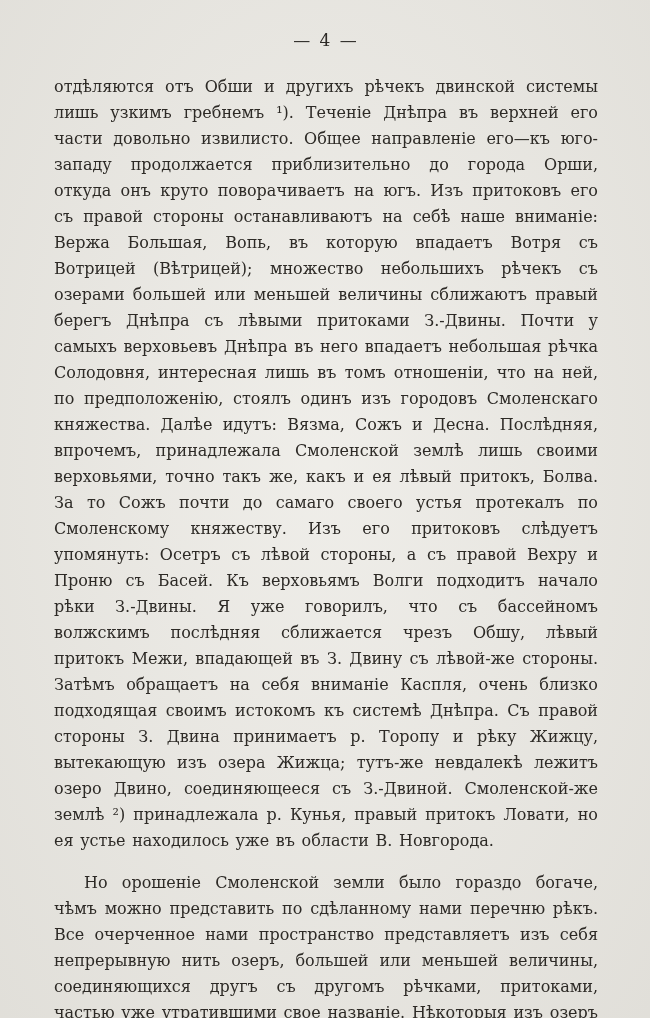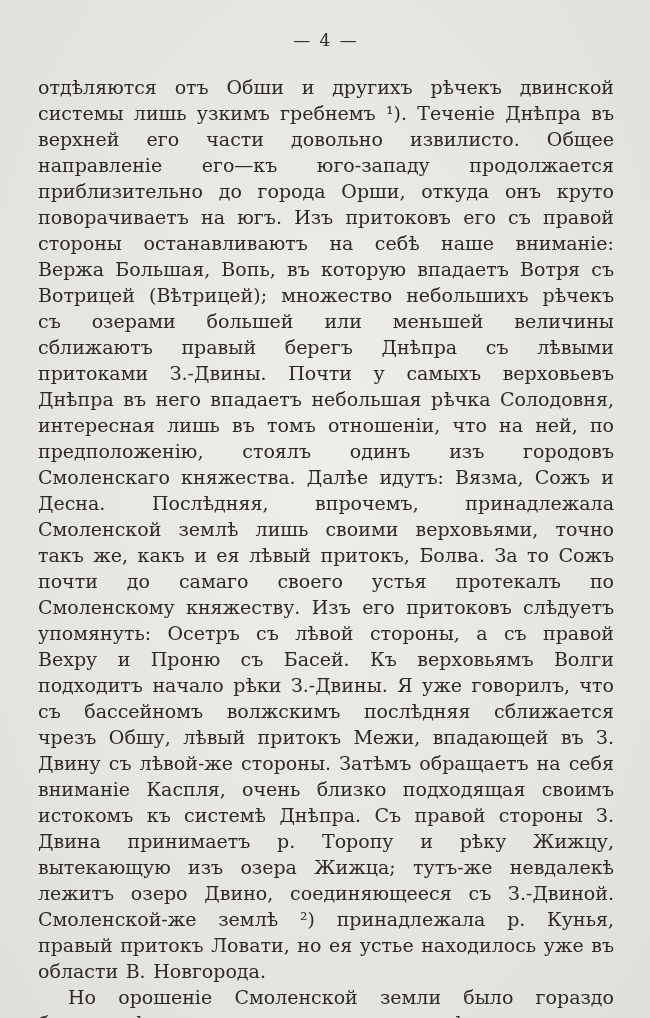--- a/index.html
+++ b/index.html
@@ -28,22 +28,22 @@
   .page-number{
     text-align:center;
     font-size:17px;
     letter-spacing:2px;
     margin:0 0 24px 0;
   }
   .body-text{
     text-align:justify;
   }
   .para{
-    margin:0;
-    font-size:19px;
+    margin:16px;
+    font-size:16px;
     line-height:26px;
     text-align:justify;
     word-spacing:1.5px;
     hyphens:none;
   }
   .para.indent{
     text-indent:30px;
   }
 </style>
 </head>

